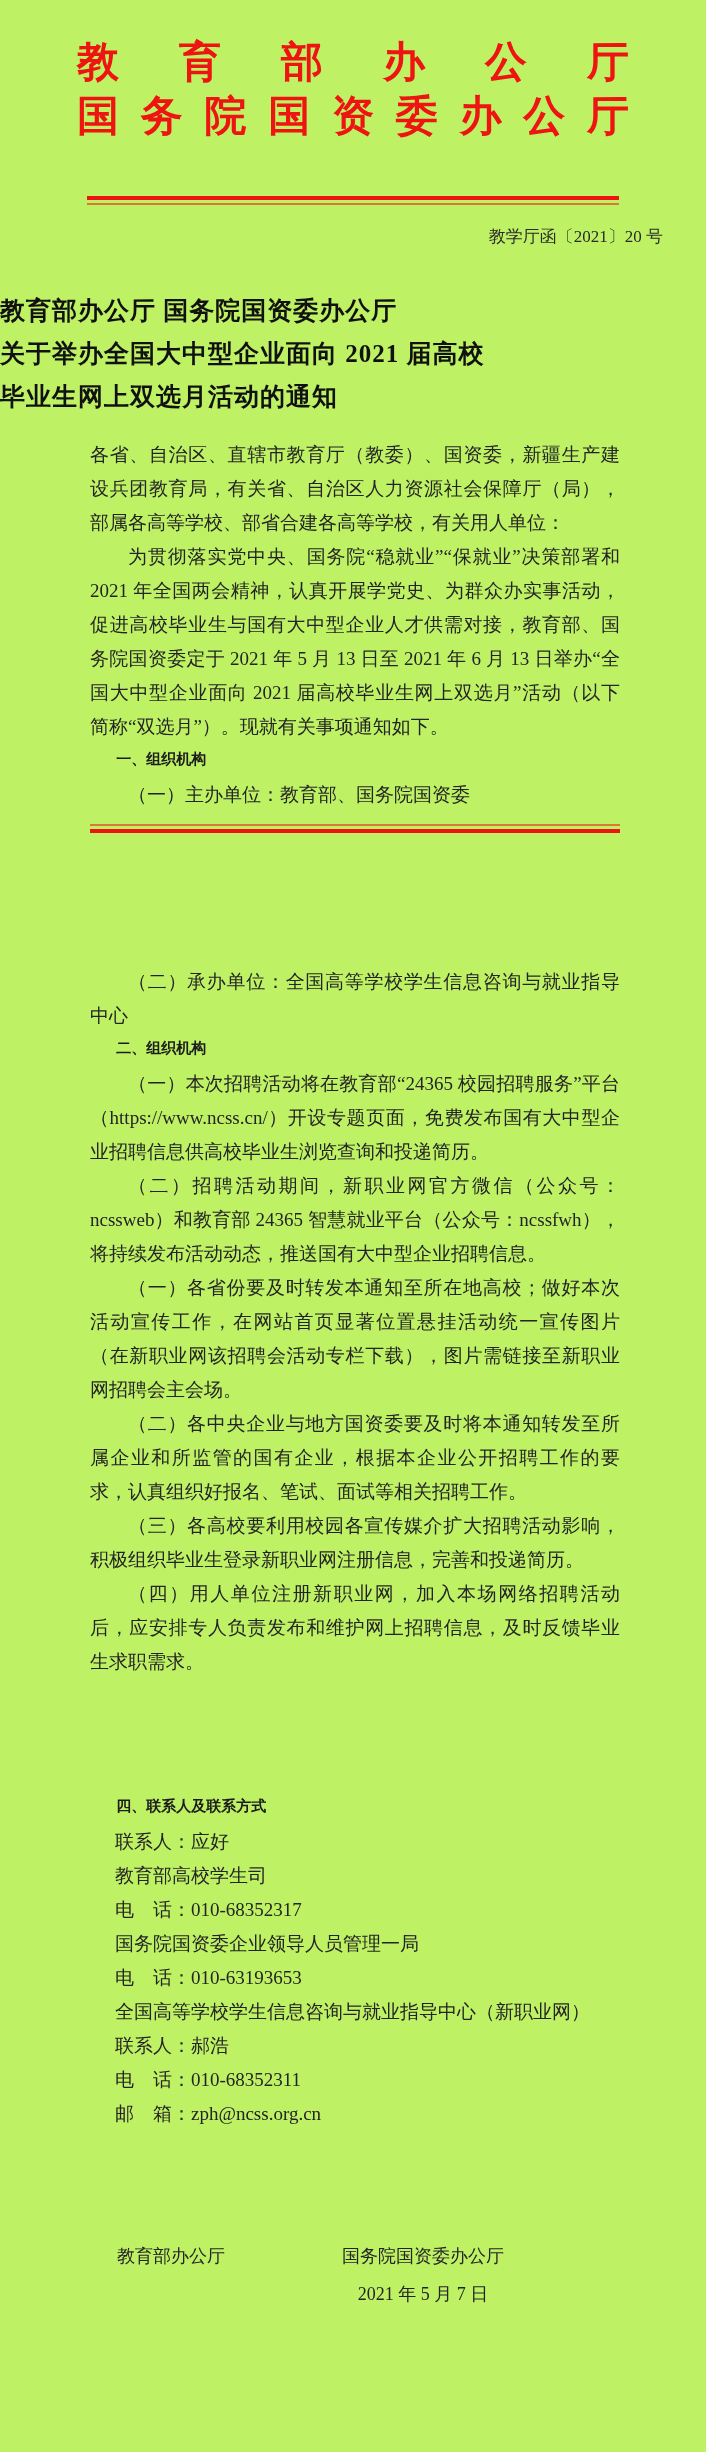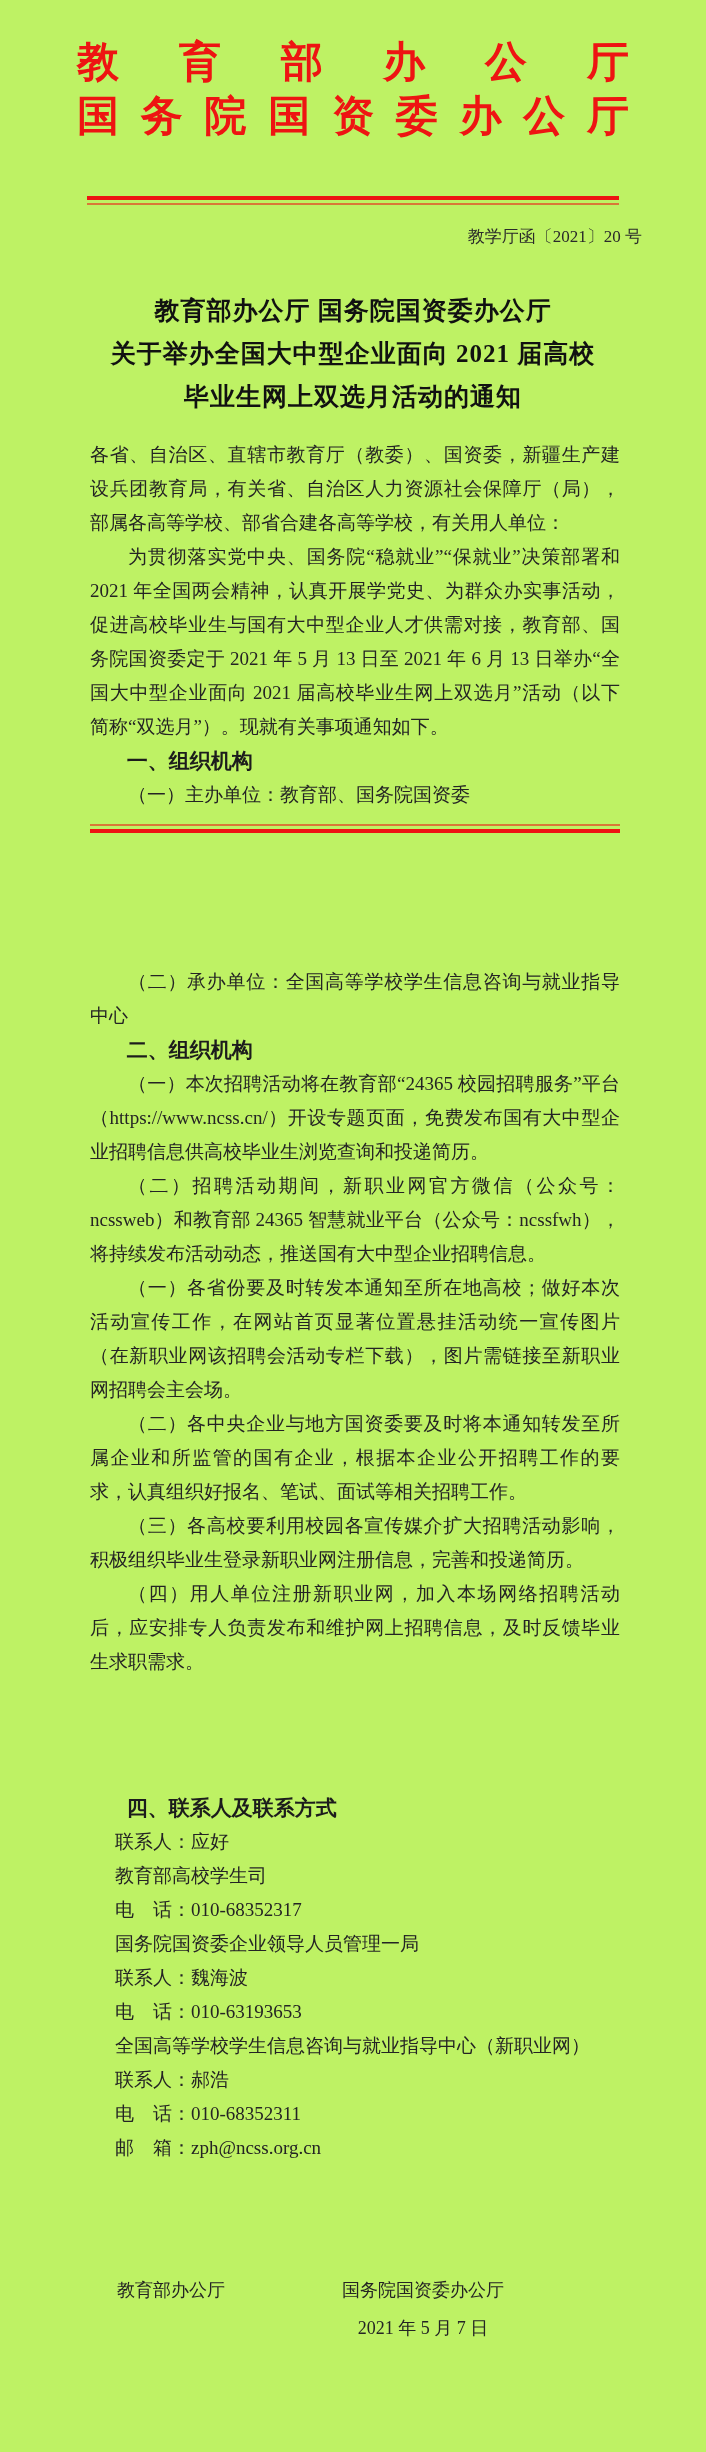--- a/index.html
+++ b/index.html
@@ -34,52 +34,52 @@
   .lh-line2{margin-top:2px;}
   
   .rule{width:532px;margin:0 auto;}
   .rule-top{margin-top:54px;}
   .bar-thick{height:4px;background:var(--red);}
   .bar-gap{height:3px;}
   .bar-thin{height:2px;background:var(--red);opacity:.55;}
   
   .doc-number{
     margin-top:20px;
-    padding-right:64px;
+    padding-right:43px;
     text-align:right;
     font-size:17px;
     line-height:24px;
     color:#2a2a2a;
   }
   
   .title{
     margin-top:40px;
-    text-align:center;
+    text-align:left;
     font-size:25px;
     line-height:43px;
     font-weight:700;
     color:#111;
     letter-spacing:1px;
   }
   .title-line{display:block;}
   
   .body{
     margin-top:20px;
     padding:0 86px 0 90px;
     font-size:19px;
     line-height:34px;
     text-align:justify;
     color:#242424;
   }
   .para{text-indent:2em;}
   .salutation{text-indent:0;}
   .sec-heading{
-    font-family:Liberation Serif, serif;
+    font-family:Liberation Mono, monospace;
     font-weight:700;
-    font-size:21px;
+    font-size:15px;
     line-height:34px;
     text-indent:1.75em;
     color:#1c1c1c;
   }
   .rule-mid{margin:12px 0 132px 0;width:100%;}
   .sec4{margin-top:112px;}
   .contacts{padding-left:25px;}
   .contact-line{line-height:34px;}
   
   .signatures{
@@ -143,21 +143,20 @@
     <p class="para">（三）各高校要利用校园各宣传媒介扩大招聘活动影响，积极组织毕业生登录新职业网注册信息，完善和投递简历。</p>
     <p class="para">（四）用人单位注册新职业网，加入本场网络招聘活动后，应安排专人负责发布和维护网上招聘信息，及时反馈毕业生求职需求。</p>
 
     <h2 class="sec-heading sec4">四、联系人及联系方式</h2>
 
     <div class="contacts">
       <div class="contact-line">联系人：应好</div>
       <div class="contact-line">教育部高校学生司</div>
       <div class="contact-line">电　话：010-68352317</div>
       <div class="contact-line">国务院国资委企业领导人员管理一局</div>
-      <div class="contact-line">联系人：魏海波</div>
       <div class="contact-line">电　话：010-63193653</div>
       <div class="contact-line">全国高等学校学生信息咨询与就业指导中心（新职业网）</div>
       <div class="contact-line">联系人：郝浩</div>
       <div class="contact-line">电　话：010-68352311</div>
       <div class="contact-line">邮　箱：zph@ncss.org.cn</div>
     </div>
 
   </div>
 
   <footer class="signatures">

